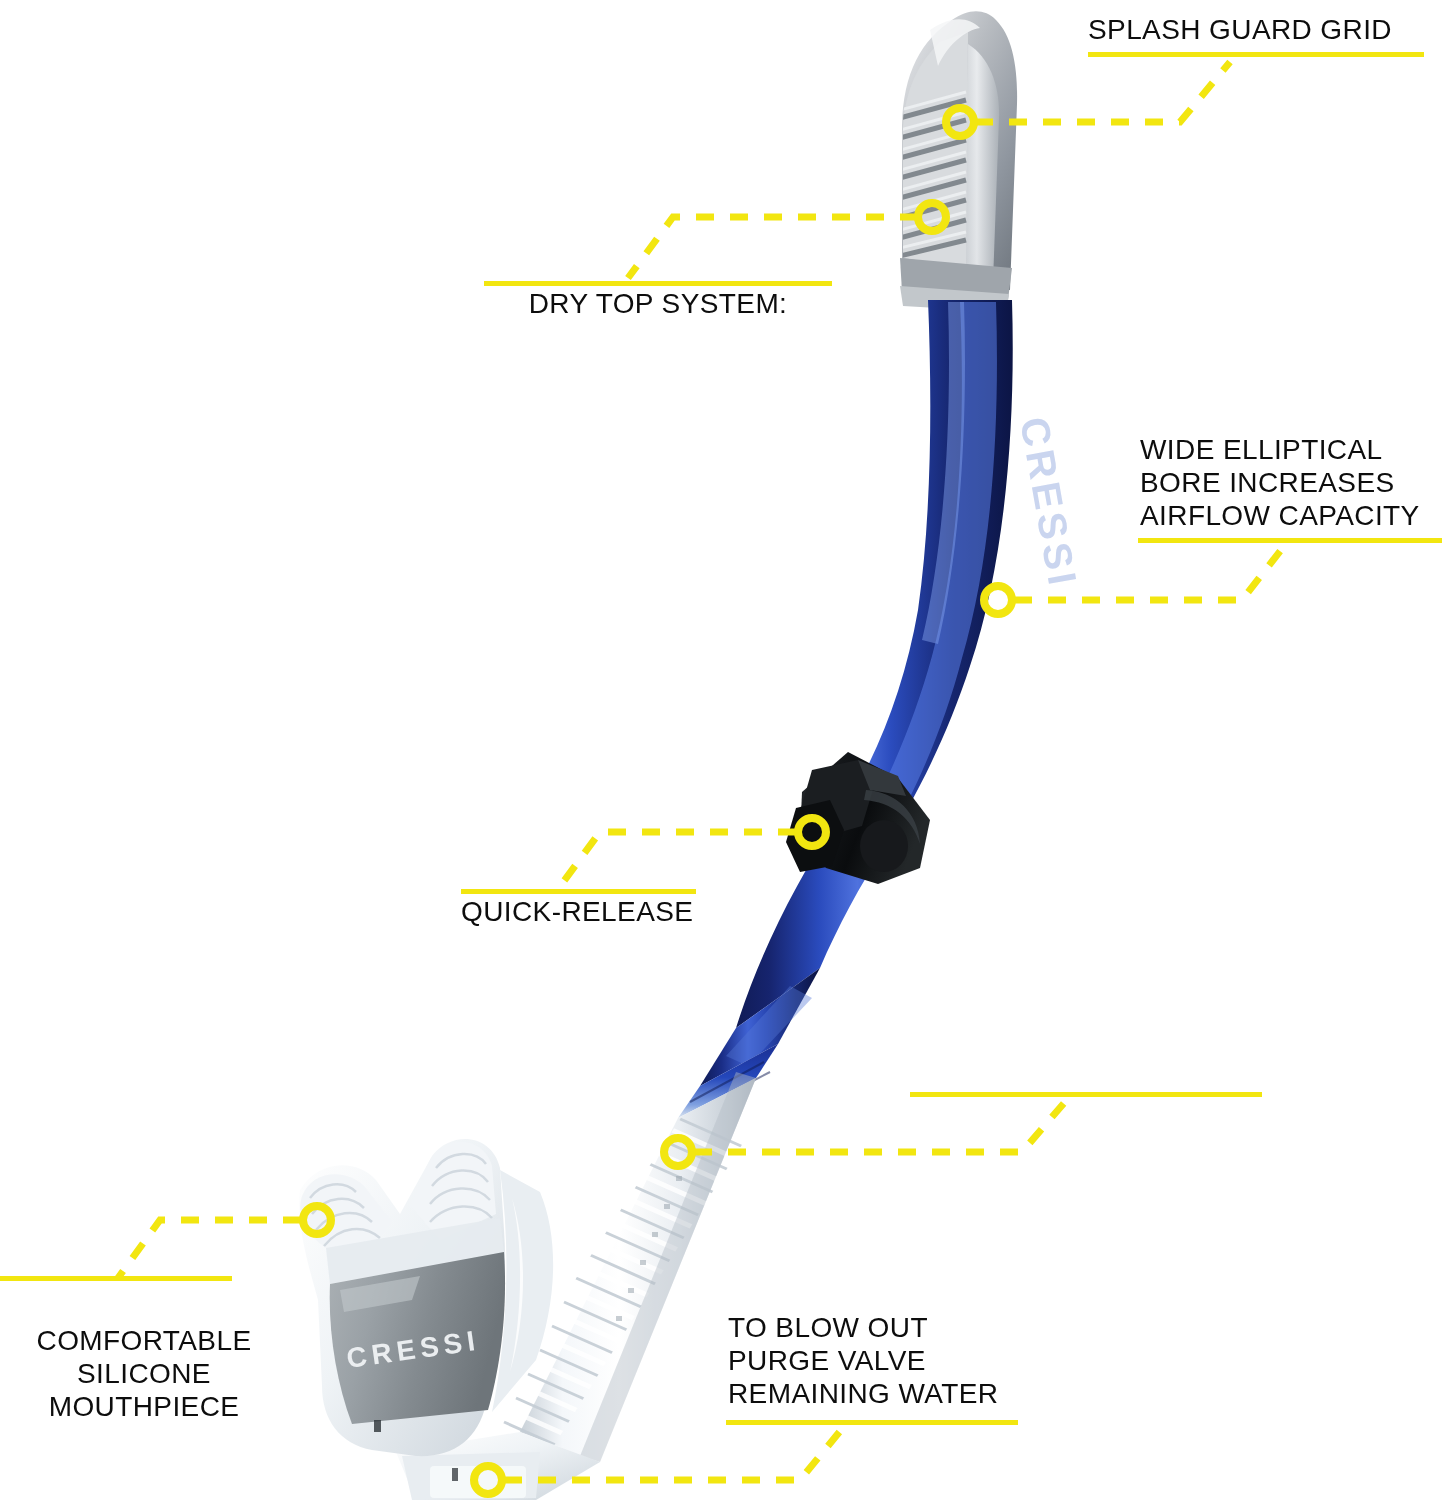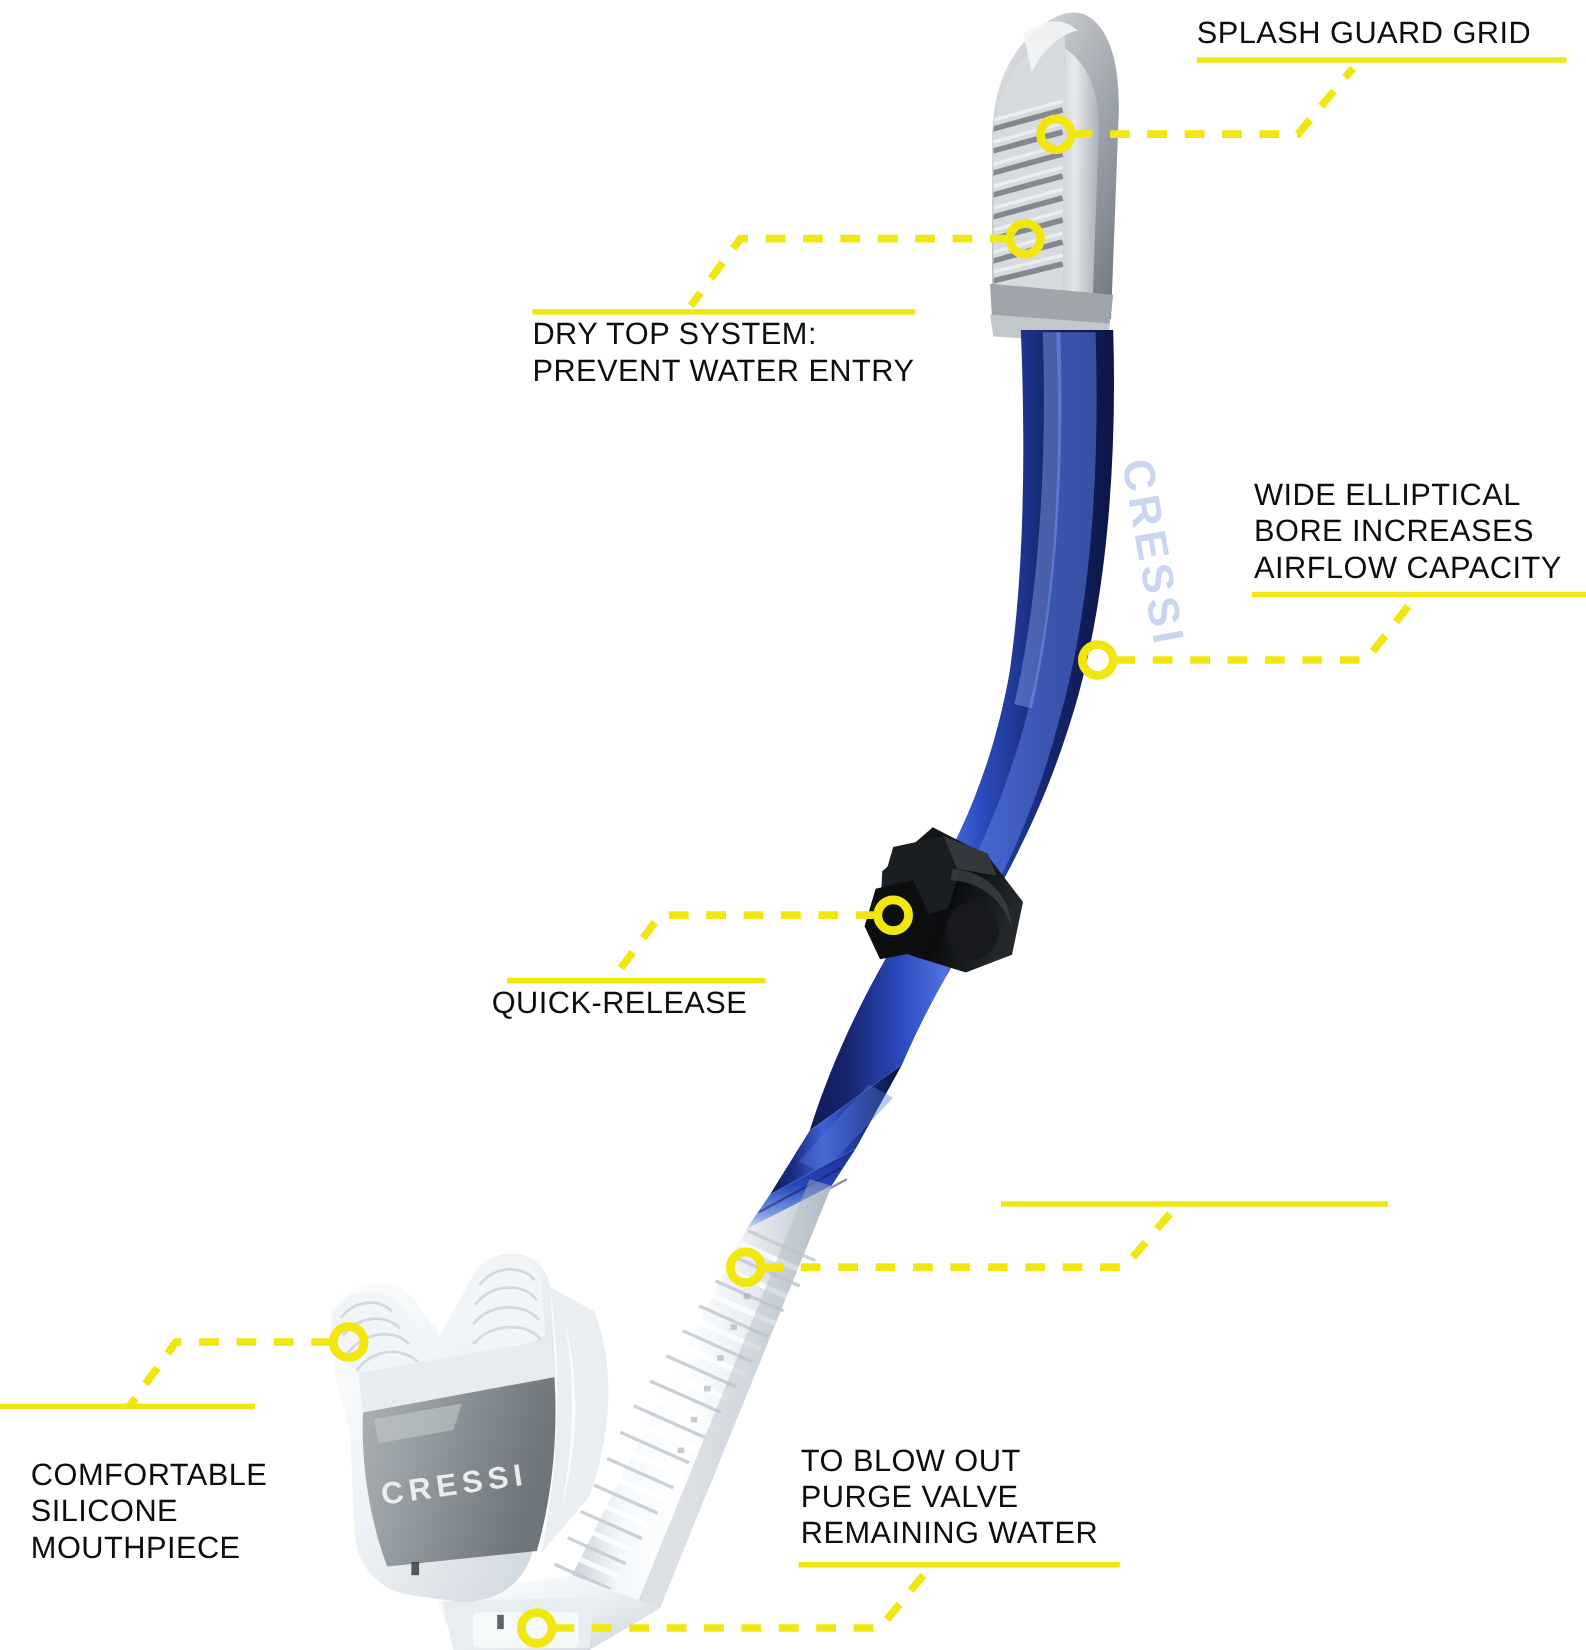--- a/index.html
+++ b/index.html
@@ -47,21 +47,21 @@
     display: block;
     font-size: 28px;
   }
   .rule {
     position: absolute;
     height: 5px;
     background: #f2e610;
   }
 
   .al-left   { text-align: left; }
-  .al-center { text-align: left; }
+  .al-center { text-align: center; }
 </style>
 </head>
 <body>
 
 <div id="stage">
 
   <svg id="artwork" viewBox="0 0 1442 1500">
     <defs>
 
       <linearGradient id="blueCross" x1="0" y1="0" x2="1" y2="0">
@@ -378,32 +378,31 @@
   </svg>
 
   <div class="rule" style="left:1088px; top:52px; width:336px;"></div>
   <div class="callout al-left" style="left:1088px; top:14px;">
     <span class="line">SPLASH GUARD GRID</span>
   </div>
 
   <div class="rule" style="left:484px; top:281px; width:348px;"></div>
   <div class="callout al-center" style="left:484px; top:288px; width:348px;">
     <span class="line">DRY TOP SYSTEM:</span>
-    <span class="line">PREVENT WATER ENTRY</span>
   </div>
 
   <div class="callout al-left" style="left:1140px; top:434px;">
     <span class="line">WIDE ELLIPTICAL</span>
     <span class="line">BORE INCREASES</span>
     <span class="line">AIRFLOW CAPACITY</span>
   </div>
   <div class="rule" style="left:1138px; top:538px; width:304px;"></div>
 
   <div class="rule" style="left:461px; top:889px; width:235px;"></div>
-  <div class="callout al-left" style="left:447px; top:896px;">
+  <div class="callout al-left" style="left:461px; top:896px;">
     <span class="line">QUICK-RELEASE</span>
   </div>
 
   <div class="rule" style="left:910px; top:1092px; width:352px;"></div>
 
   <div class="rule" style="left:0px; top:1276px; width:232px;"></div>
   <div class="callout al-center" style="left:0px; top:1325px; width:232px;margin-left:28px;">
     <span class="line">COMFORTABLE</span>
     <span class="line">SILICONE</span>
     <span class="line">MOUTHPIECE</span>

